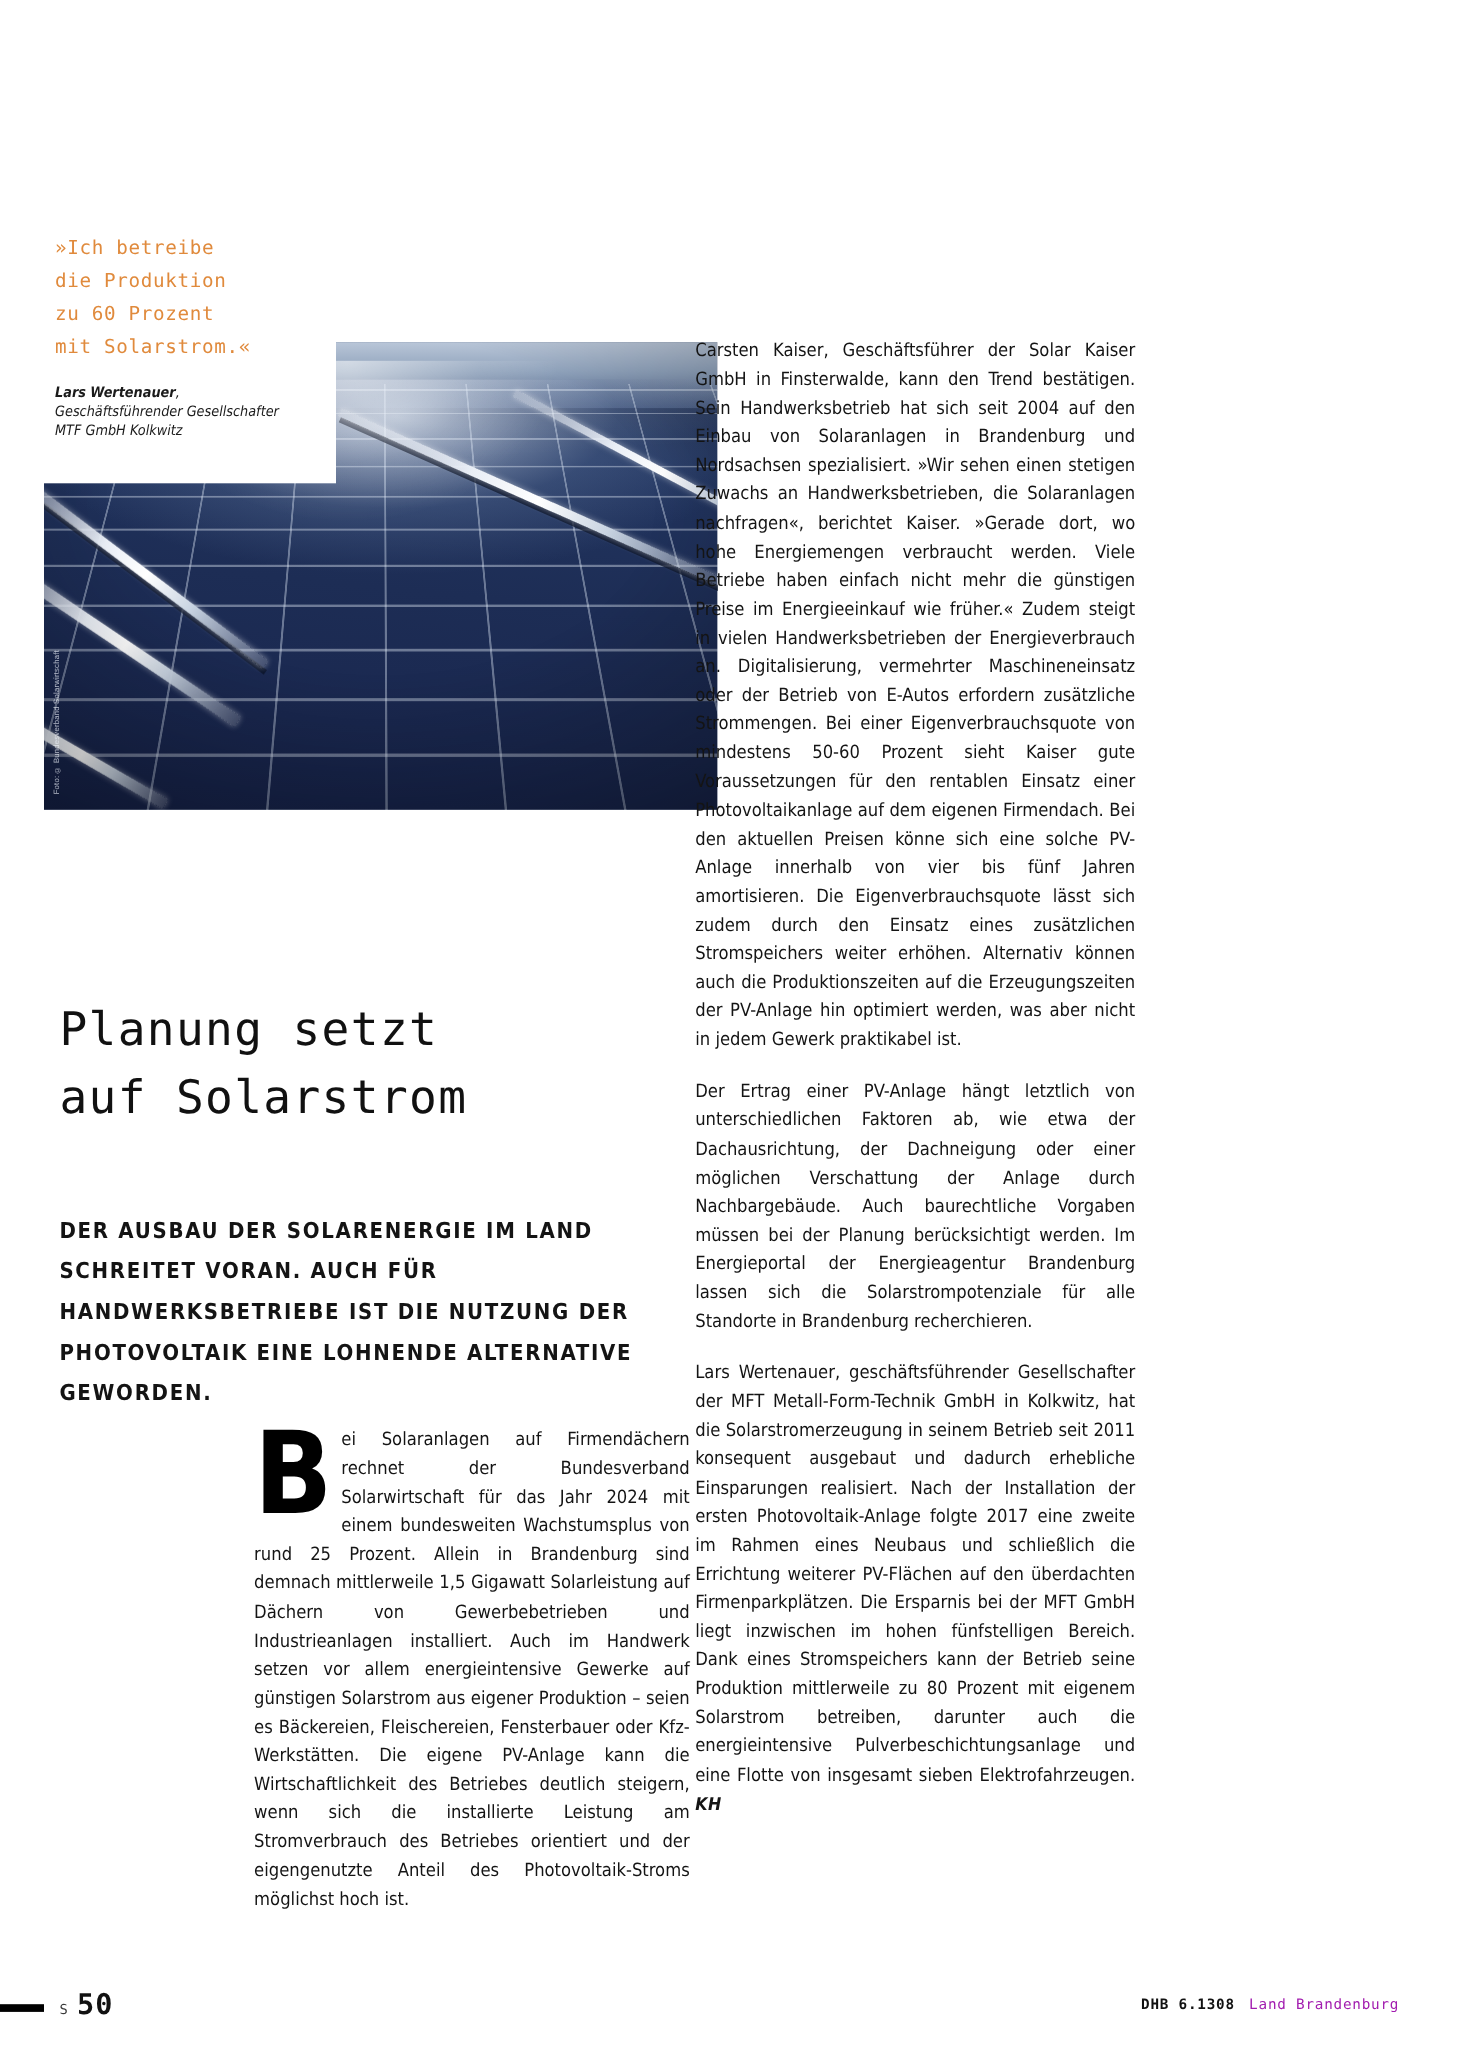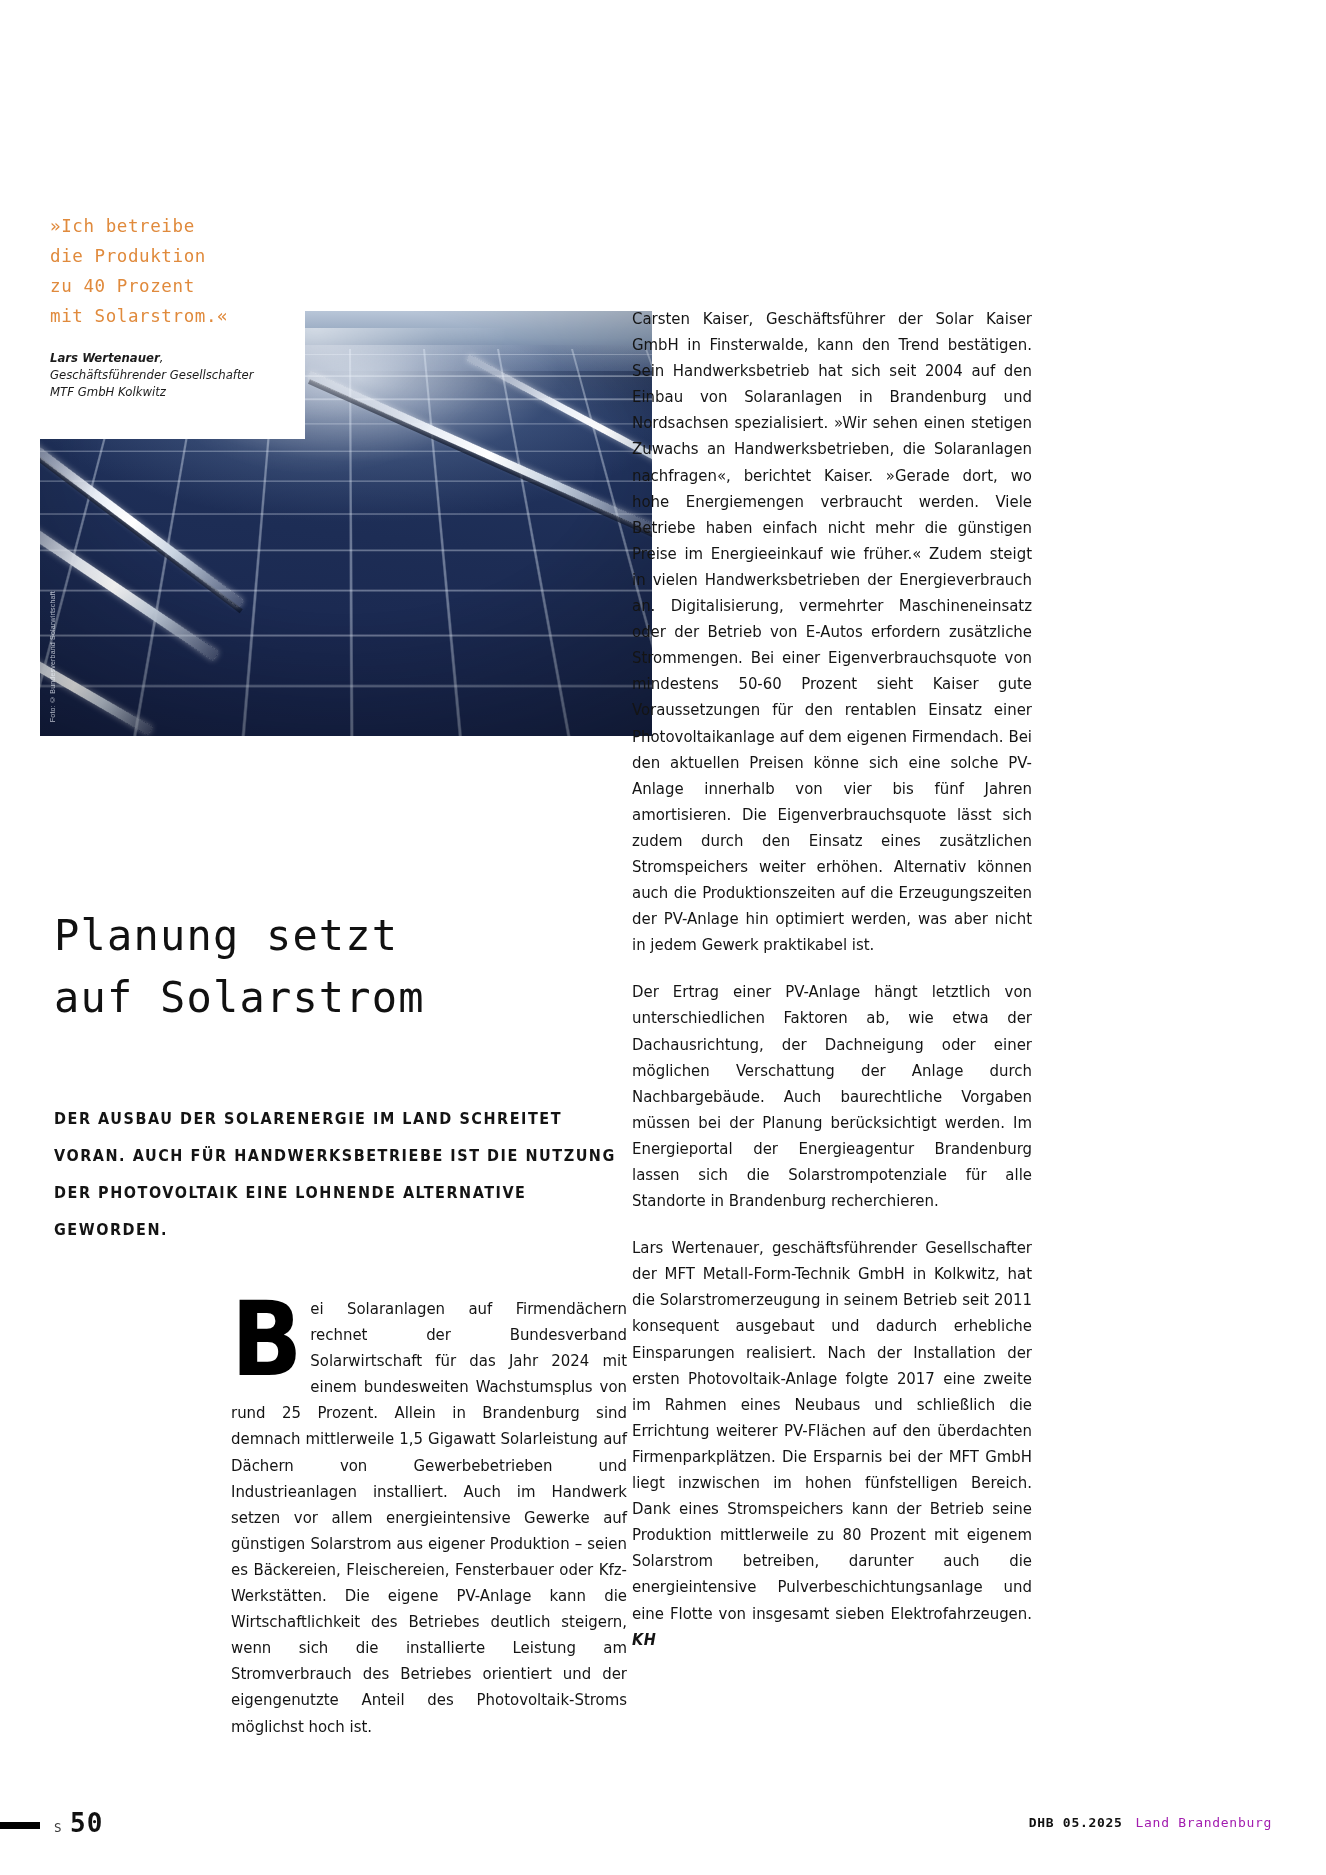--- a/index.html
+++ b/index.html
@@ -156,21 +156,21 @@
     white-space: pre-line;
   }
   #deck {
     position: absolute;
     left: 54px;
     top: 1100px;
     width: 585px;
     margin: 0;
     color: #141414;
     font-family: "DejaVu Sans Condensed", "Liberation Sans", sans-serif;
-    font-size: 16px;
+    font-size: 20px;
     line-height: 37px;
     font-weight: bold;
     letter-spacing: 1.55px;
     text-transform: uppercase;
   }
 
   
   .col {
     position: absolute;
     font-family: "DejaVu Sans Condensed", "Liberation Sans", sans-serif;
@@ -278,21 +278,21 @@
   <div class="rail r3"></div>
   <div class="rail r4"></div>
   <div class="glare"></div>
   <div class="vignette"></div>
   <figcaption id="photo-credit">Foto: © Bundesverband Solarwirtschaft</figcaption>
 </figure>
 
 <aside id="quote-box">
   <p id="quote-text">»Ich betreibe
 die Produktion
-zu 40 Prozent
+zu 60 Prozent
 mit Solarstrom.«</p>
   <p id="quote-attrib">
     <span class="who">Lars Wertenauer</span><span>, Geschäftsführender Gesellschafter MTF GmbH Kolkwitz</span>
   </p>
 </aside>
 
 <h1 id="headline">Planung setzt
 auf Solarstrom</h1>
 <p id="deck">Der Ausbau der Solarenergie im Land schreitet voran. Auch für Handwerksbetriebe ist die Nutzung der Photovoltaik eine lohnende Alternative geworden.</p>
 
@@ -305,15 +305,15 @@
   <p>Der Ertrag einer PV-Anlage hängt letztlich von unterschiedlichen Faktoren ab, wie etwa der Dachausrichtung, der Dachneigung oder einer möglichen Verschattung der Anlage durch Nachbargebäude. Auch baurechtliche Vorgaben müssen bei der Planung berücksichtigt werden. Im Energieportal der Energieagentur Brandenburg lassen sich die Solarstrompotenziale für alle Standorte in Brandenburg recherchieren.</p>
   <p><span>Lars Wertenauer, geschäftsführender Gesellschafter der MFT Metall-Form-Technik GmbH in Kolkwitz, hat die Solarstromerzeugung in seinem Betrieb seit 2011 konsequent ausgebaut und dadurch erhebliche Einsparungen realisiert. Nach der Installation der ersten Photovoltaik-Anlage folgte 2017 eine zweite im Rahmen eines Neubaus und schließlich die Errichtung weiterer PV-Flächen auf den überdachten Firmenparkplätzen. Die Ersparnis bei der MFT GmbH liegt inzwischen im hohen fünfstelligen Bereich. Dank eines Stromspeichers kann der Betrieb seine Produktion mittlerweile zu 80 Prozent mit eigenem Solarstrom betreiben, darunter auch die energieintensive Pulverbeschichtungsanlage und eine Flotte von insgesamt sieben Elektrofahrzeugen.</span> <span class="author-initials">KH</span></p>
 </div>
 
 <div id="footer-rule"></div>
 <div id="footer-left">
   <span class="s-label">S</span>
   <span class="page-no">50</span>
 </div>
 <div id="footer-right">
-  <span class="issue">DHB 05.2025</span>
+  <span class="issue">DHB 6.1308</span>
   <span class="publisher">Land Brandenburg</span>
 </div>
 
 </body></html>

